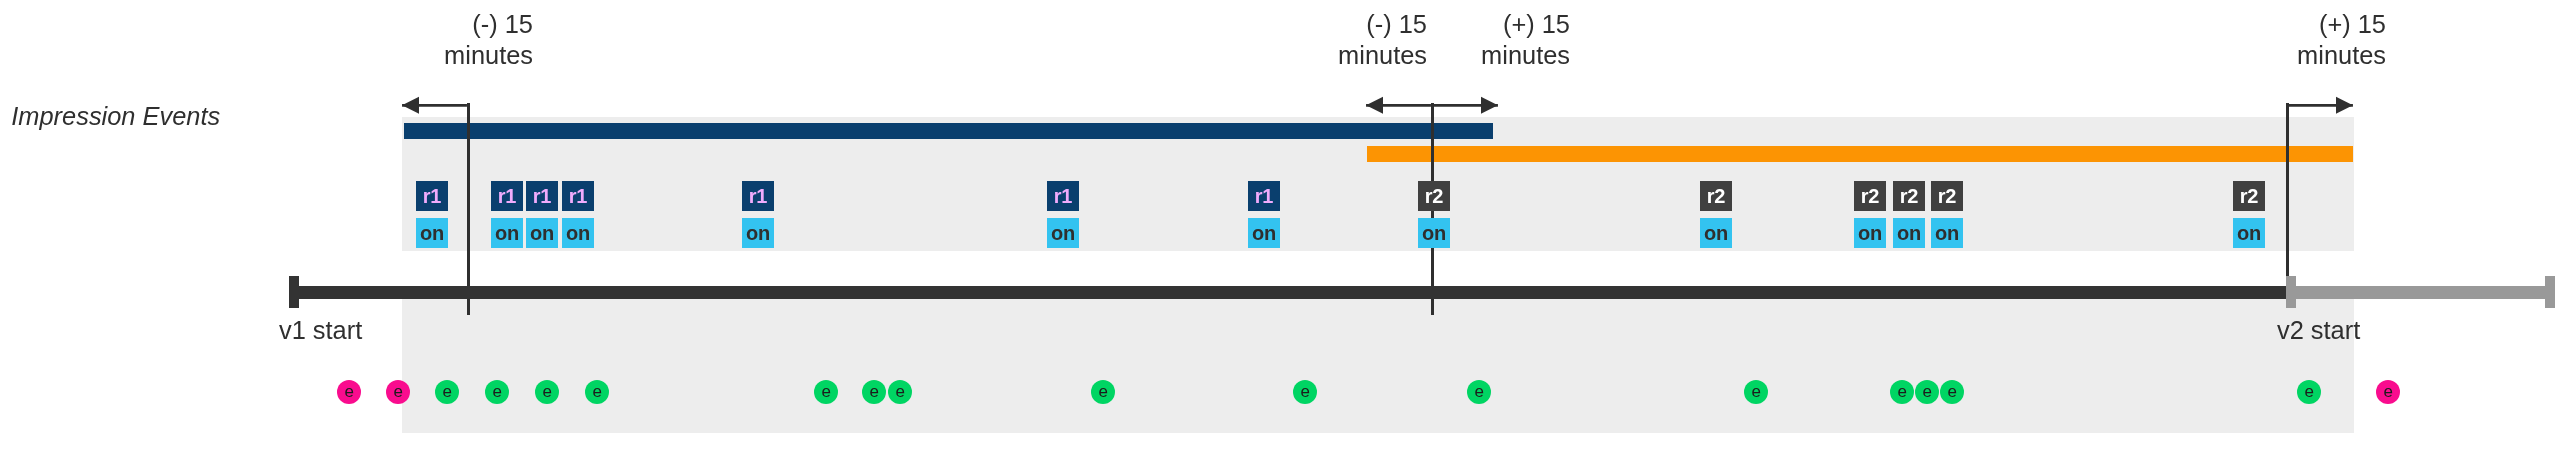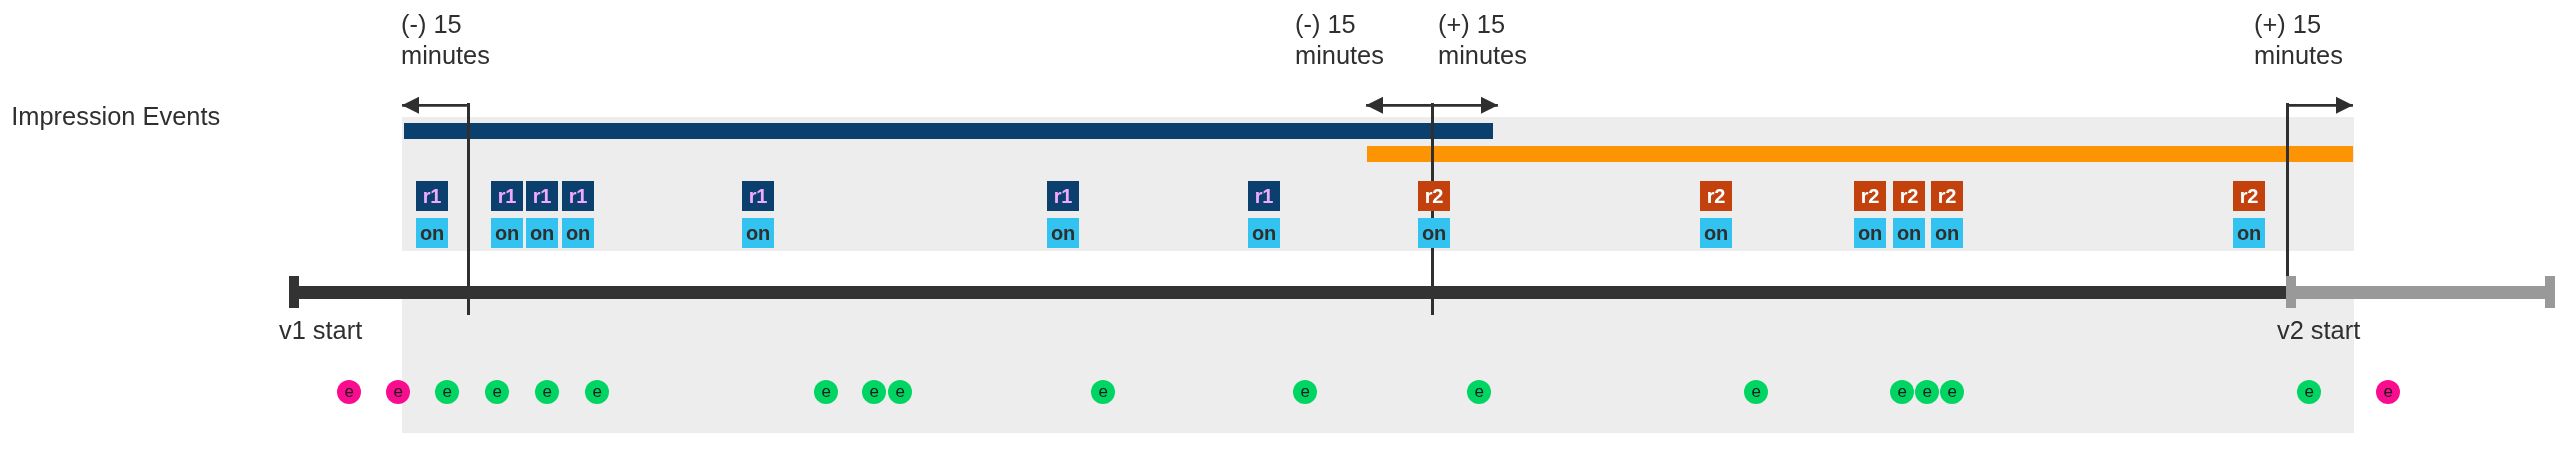--- a/index.html
+++ b/index.html
@@ -1,37 +1,37 @@
 <!DOCTYPE html>
 <html style="font-size:15px"><head>
 <meta charset="utf-8">
 <style>
   html,body{margin:0;padding:0;background:#ffffff;}
   body{width:2576px;height:464px;font-family:"Liberation Sans",sans-serif;-webkit-font-smoothing:antialiased;}
   #stage{position:relative;width:2576px;height:464px;overflow:hidden;background:#fff;}
 
   .band{position:absolute;background:#ededed;}
 
-  .row-label{position:absolute;color:#2f2f2f;font-size:25.4px;font-weight:400;white-space:nowrap;}
+  .row-label{position:absolute;color:#2f2f2f;font-size:25.4px;font-weight:400;white-space:nowrap;font-style:italic;}
 
-  .annot{position:absolute;text-align:left;color:#2f2f2f;font-size:25.4px;line-height:31px;white-space:nowrap;}
+  .annot{position:absolute;text-align:right;color:#2f2f2f;font-size:25.4px;line-height:31px;white-space:nowrap;}
 
   .vline{position:absolute;background:#2f2f2f;width:2.8px;}
 
   .bar-navy{position:absolute;background:#0a3f6e;height:16px;}
   .bar-orange{position:absolute;background:#fc9403;height:16px;}
 
   .tl-dark{position:absolute;background:#333333;height:13px;}
   .tl-grey{position:absolute;background:#999999;height:13px;}
   .cap-dark{position:absolute;background:#333333;width:10.3px;}
   .cap-grey{position:absolute;background:#999999;width:10.3px;}
 
   .chip{position:absolute;width:32px;height:30px;display:flex;align-items:center;justify-content:center;font-size:20px;font-weight:700;letter-spacing:-0.2px;}
   .chip.r1{background:#0a3f6e;color:#f0abfc;}
-  .chip.r2{background:#c2410c;color:#ffffff;}
+  .chip.r2{background:#404040;color:#ffffff;}
   .chip.on{background:#33c3f0;color:#2f2f2f;}
 
   .ev{position:absolute;width:24.4px;height:24.4px;border-radius:50%;display:flex;align-items:center;justify-content:center;font-size:17px;color:#1c1c1c;font-weight:400;}
   .ev.green{background:#00d563;}
   .ev.pink{background:#f90c8e;}
 
   .startlbl{position:absolute;color:#2f2f2f;font-size:25.4px;white-space:nowrap;}
 
   svg.arrow{position:absolute;overflow:visible;}
 </style>

